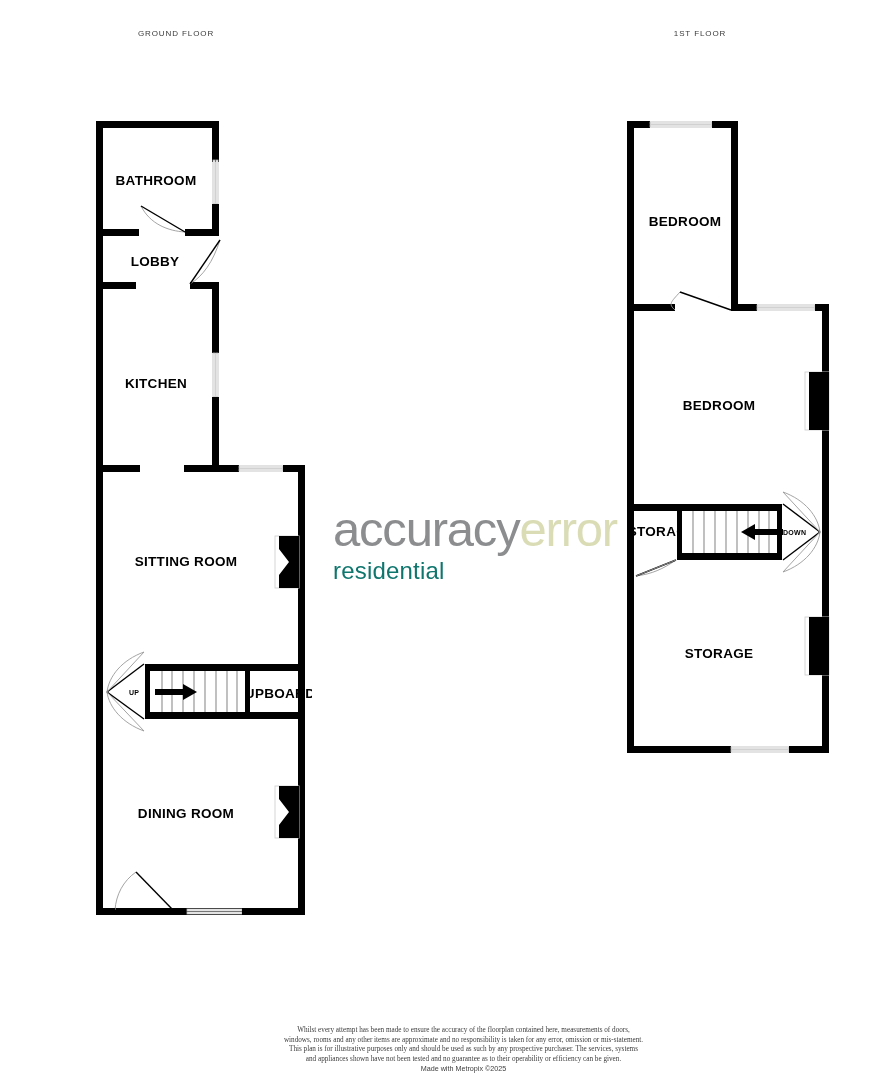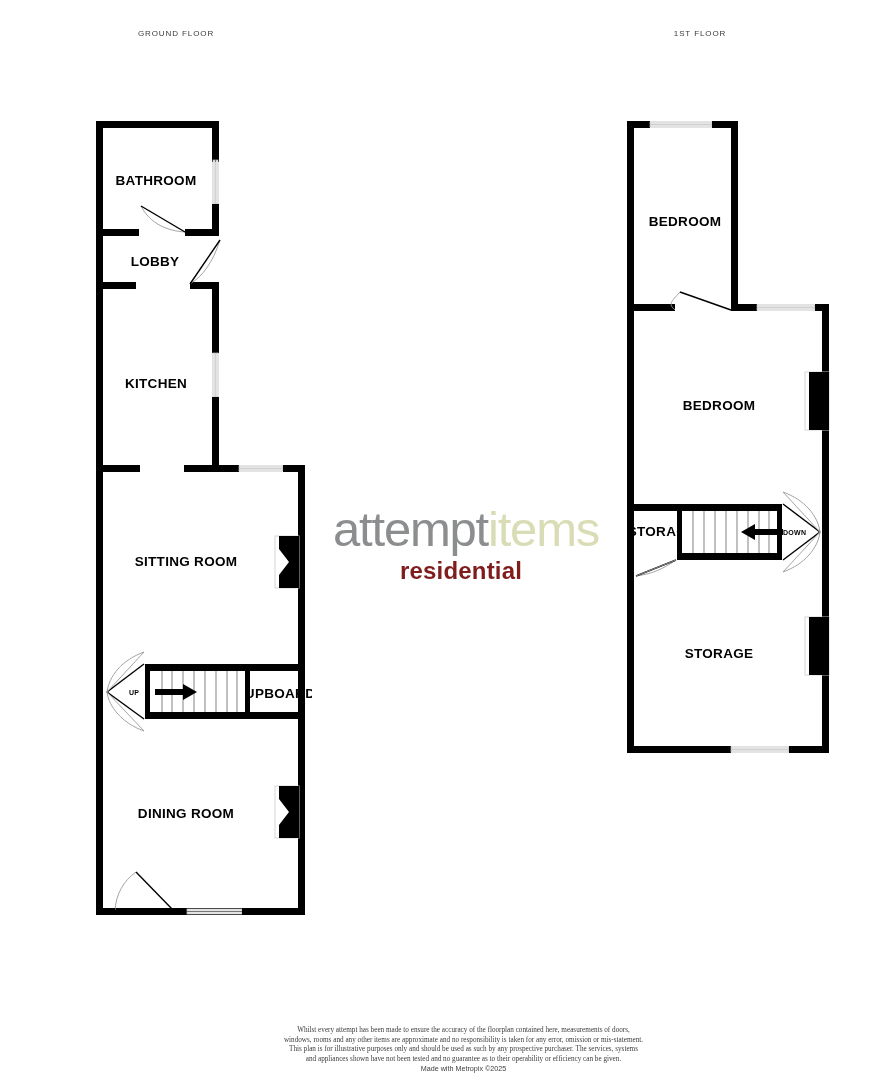--- a/index.html
+++ b/index.html
@@ -69,24 +69,24 @@
     font-weight: 300;
     letter-spacing: -1.2px;
     line-height: 52px;
     white-space: nowrap;
   }
   .logo-claxton { color: #8b8d8f; }
   .logo-bird { color: #d9dcb4; }
   .logo-sub {
     font-family: "Liberation Sans", sans-serif;
     font-size: 24px;
-    font-weight: 700;
-    color: #7f1d1d;
+    font-weight: 400;
+    color: #0f766e;
     letter-spacing: 0.2px;
-    text-align: center;
+    text-align: left;
     margin-top: 2px;
     padding-right: 2px;
   }
 
   .footer {
     position: absolute;
     left: 0;
     top: 1026px;
     width: 893px;
     text-align: center;
@@ -285,21 +285,21 @@
       <clipPath id="clip-storage">
           <rect x="617" y="520" width="43" height="34"></rect>
         </clipPath>
       <g clip-path="url(#clip-storage)">
         <text class="room-label" x="645" y="536">STORAGE</text>
       </g>
     </g>
   </svg>
 
   <div class="logo-wrap">
-    <div class="logo-main"><span class="logo-claxton">attempt</span><span class="logo-bird">items</span></div>
+    <div class="logo-main"><span class="logo-claxton">accuracy</span><span class="logo-bird">error</span></div>
     <div class="logo-sub">residential</div>
   </div>
 
   <div class="footer">
     <p class="disclaimer">Whilst every attempt has been made to ensure the accuracy of the floorplan contained here, measurements of doors, windows, rooms and any other items are approximate and no responsibility is taken for any error, omission or mis-statement. This plan is for illustrative purposes only and should be used as such by any prospective purchaser. The services, systems and appliances shown have not been tested and no guarantee as to their operability or efficiency can be given.</p>
     <p>Made with Metropix ©2025</p>
   </div>
 
 </div>
 

